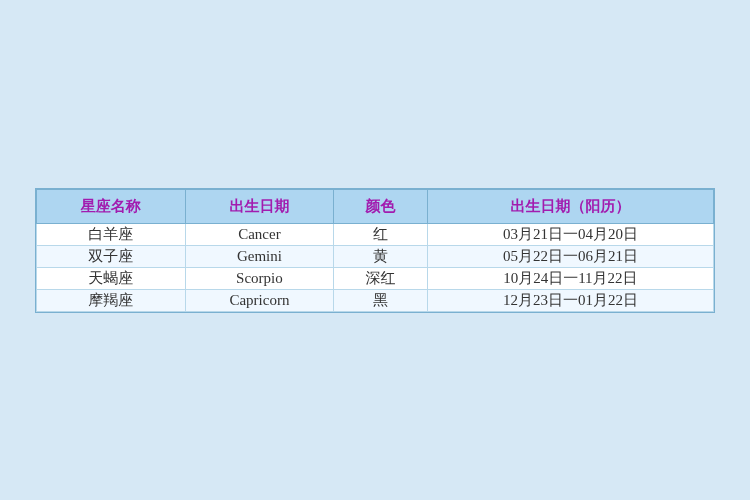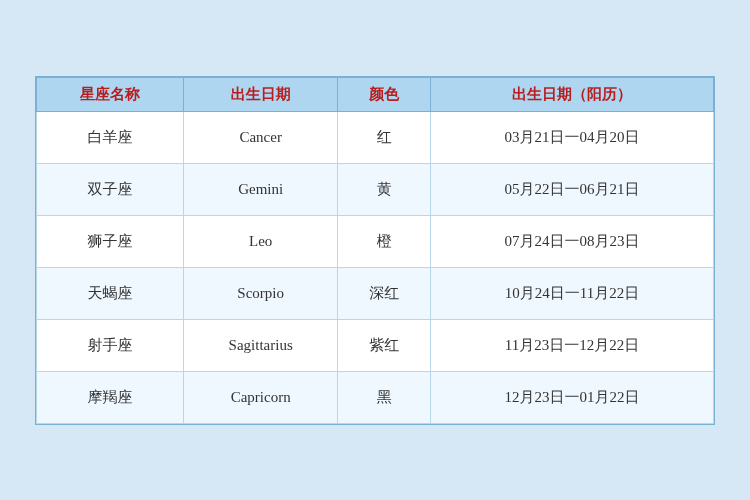--- a/index.html
+++ b/index.html
@@ -21,25 +21,25 @@
     table {
       width: 100%;
       border-collapse: collapse;
     }
     thead tr th {
       background-color: #aed6f1;
       border: 1px solid #7ab0d0;
       padding: 7px 10px;
       text-align: center;
       font-weight: bold;
-      color: #b91c1c;
+      color: #a21caf;
     }
     tbody tr td {
       border: 1px solid #b8d8ea;
-      padding: 16px 10px;
+      padding: 1px 10px;
       text-align: center;
       color: #333;
     }
     tbody tr:nth-child(even) {
       background-color: #f0f8ff;
     }
     tbody tr:nth-child(odd) {
       background-color: #ffffff;
     }
   </style>
@@ -63,36 +63,24 @@
           <td>红</td>
           <td>03月21日一04月20日</td>
         </tr>
         <tr>
           <td>双子座</td>
           <td>Gemini</td>
           <td>黄</td>
           <td>05月22日一06月21日</td>
         </tr>
         <tr>
-          <td>狮子座</td>
-          <td>Leo</td>
-          <td>橙</td>
-          <td>07月24日一08月23日</td>
-        </tr>
-        <tr>
           <td>天蝎座</td>
           <td>Scorpio</td>
           <td>深红</td>
           <td>10月24日一11月22日</td>
-        </tr>
-        <tr>
-          <td>射手座</td>
-          <td>Sagittarius</td>
-          <td>紫红</td>
-          <td>11月23日一12月22日</td>
         </tr>
         <tr>
           <td>摩羯座</td>
           <td>Capricorn</td>
           <td>黑</td>
           <td>12月23日一01月22日</td>
         </tr>
       </tbody>
   </table>
 </div>

